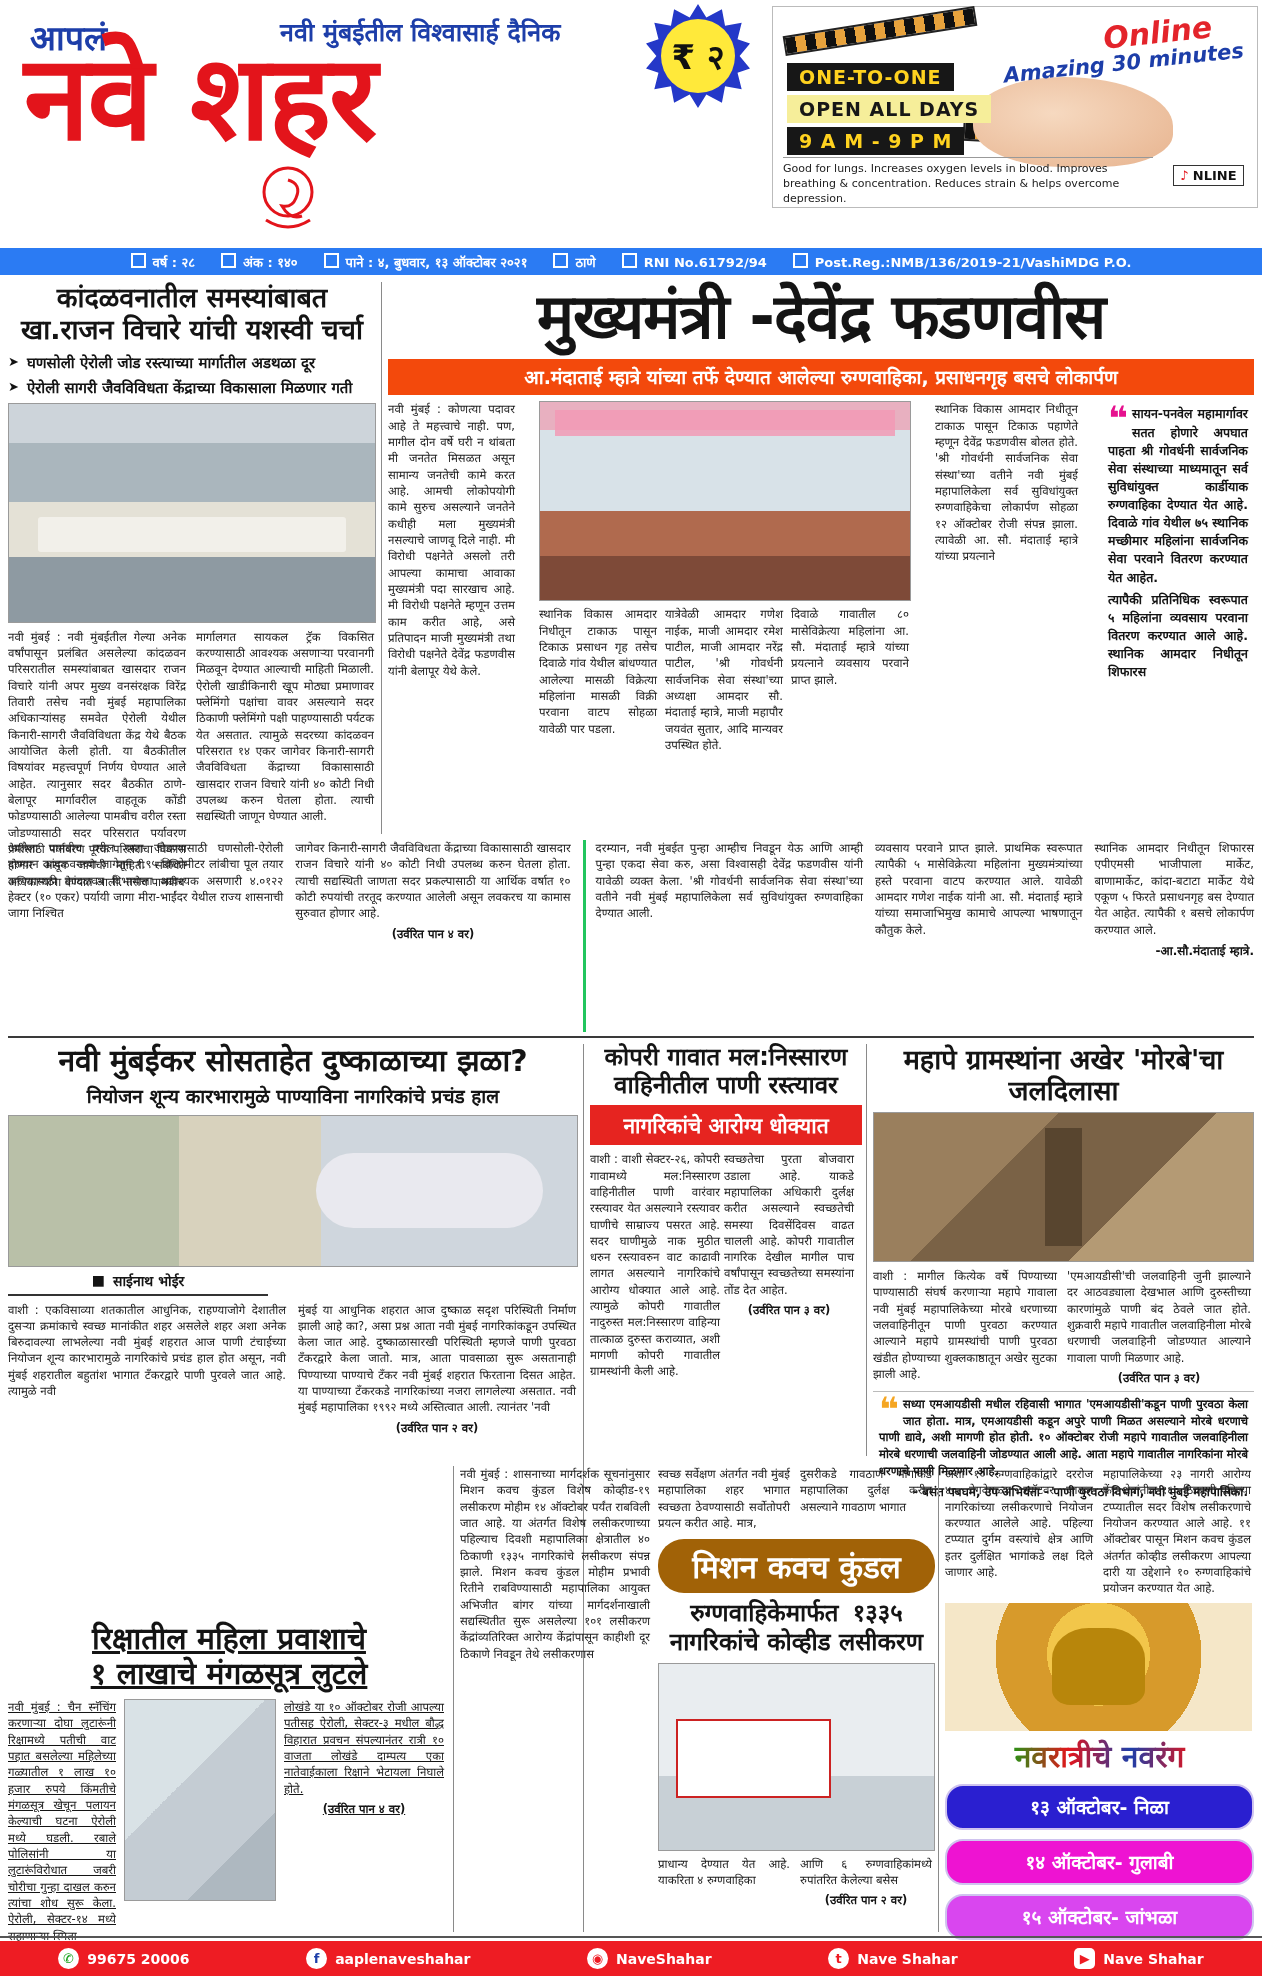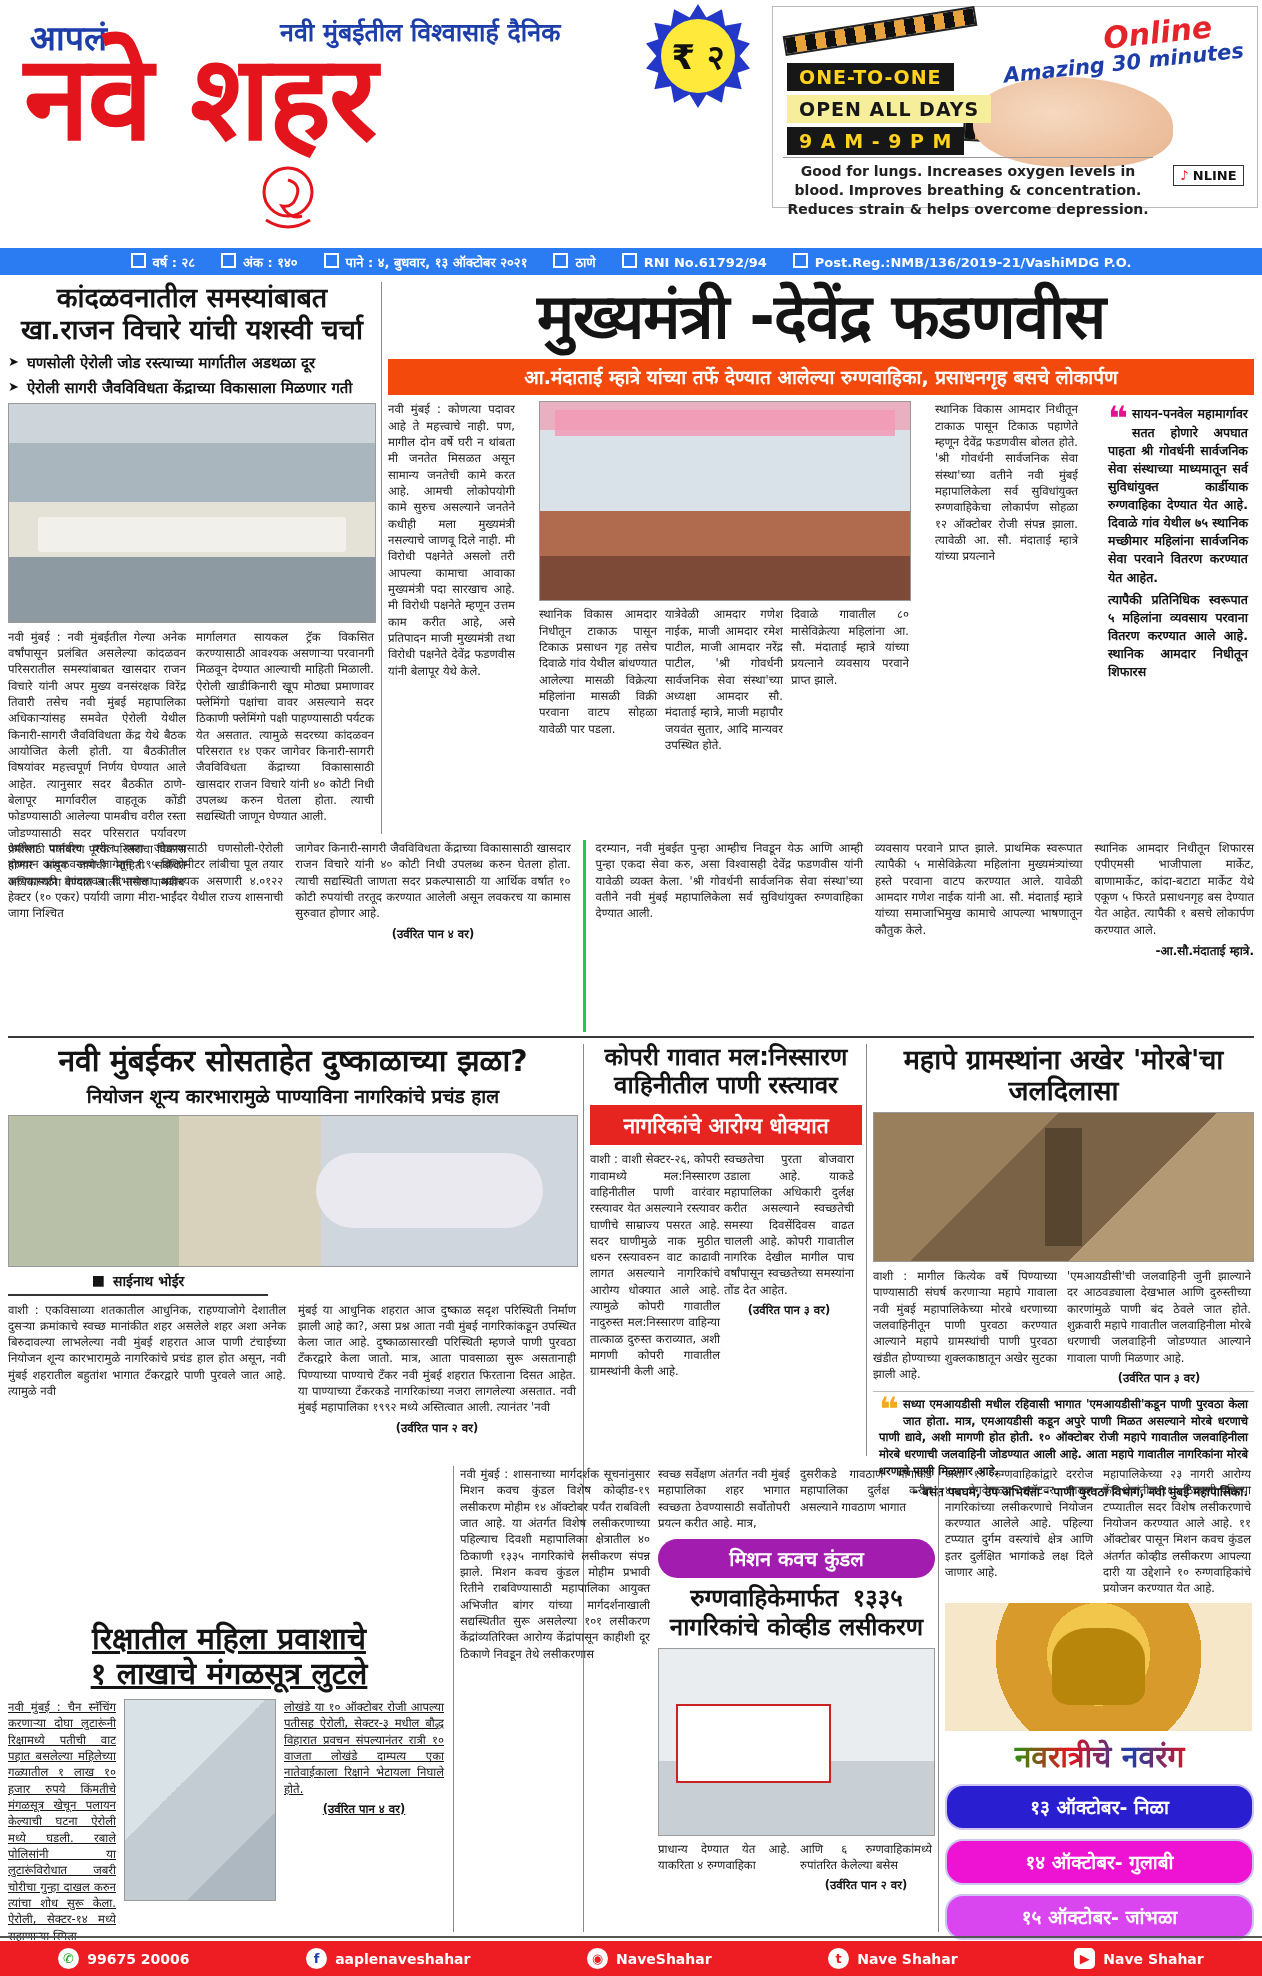--- a/index.html
+++ b/index.html
@@ -17,21 +17,21 @@
   .price-star{width:104px;height:104px;background:#2438c8;
     clip-path:polygon(50% 0%,58% 13%,73% 5%,76% 21%,92% 18%,88% 34%,100% 38%,90% 50%,100% 62%,88% 66%,92% 82%,76% 79%,73% 95%,58% 87%,50% 100%,42% 87%,27% 95%,24% 79%,8% 82%,12% 66%,0% 62%,10% 50%,0% 38%,12% 34%,8% 18%,24% 21%,27% 5%,42% 13%);
     display:flex;align-items:center;justify-content:center;}
   .price-circle{width:74px;height:74px;border-radius:50%;background:#ffe93a;display:flex;align-items:center;justify-content:center;
     font-size:34px;font-weight:900;color:#111;}
   .ad-box{border:1px solid #bbb;background:#fff;}
   .ad-badge{display:inline-block;background:#171717;color:#ffd21f;font-weight:900;font-size:19px;padding:3px 12px;letter-spacing:1px;}
   .ad-badge.inv{background:#f6ee9a;color:#171717;}
   .script-red{color:#e3242b;font-style:italic;font-weight:bold;font-size:30px;transform:rotate(-6deg);}
   .script-blue{color:#1d3ea9;font-style:italic;font-weight:bold;font-size:21px;transform:rotate(-6deg);}
-  .ad-benefits{font-size:14px;font-weight:bold;color:#222;text-align:center;line-height:1.35;}
+  .ad-benefits{font-size:11px;font-weight:normal;color:#222;text-align:left;line-height:1.35;}
   .harm{position:absolute;height:16px;border:2px solid #222;
         background:repeating-linear-gradient(90deg,#111 0 10px,#e8a33d 10px 20px);}
   .hand{position:absolute;width:200px;height:90px;border-radius:50% 60% 40% 50%;
         background:radial-gradient(ellipse at 40% 40%,#f6d9c0,#e7b38e);}
   .ad-logo{font-weight:900;font-size:13px;color:#111;border:1px solid #333;padding:2px 6px;background:#fff;}
   .ad-logo .note{color:#e3141b;}
   
   .dateline{background:#2b7bf3;color:#fff;display:flex;align-items:center;justify-content:center;gap:26px;
             font-size:13px;font-weight:bold;}
   .dl-box{width:11px;height:11px;border:2px solid #fff;display:inline-block;margin-right:7px;vertical-align:-1px;}
@@ -65,21 +65,21 @@
   .ph-ambulance:before{content:"";position:absolute;left:6%;top:30%;width:55%;height:40%;background:#fff;border:2px solid #c22;}
   .ph-durga{background:radial-gradient(circle at 50% 40%,#f2c64a 0 30%,#d79a2b 30% 60%,#f5e7c8 60% 100%);}
   .ph-durga:before{content:"";position:absolute;left:35%;top:20%;width:30%;height:60%;background:#b8860b;border-radius:40% 40% 20% 20%;}
   
   .nav-title{font-size:30px;font-weight:900;text-align:center;
      background:linear-gradient(90deg,#1d3ea9,#15a015,#e3141b,#1d3ea9,#e3141b,#15a015);
      -webkit-background-clip:text;background-clip:text;color:transparent;}
   .day-pill{border-radius:18px;color:#fff;font-size:19px;font-weight:bold;text-align:center;
             padding:8px 4px;border:2px solid #cfc3ef;}
   .pill-blue{background:#2a1fd0;} .pill-pink{background:#ee13d2;} .pill-purple{background:#d946ef;}
-  .mission-pill{background:#a21caf;color:#fff;font-size:20px;font-weight:900;text-align:center;
+  .mission-pill{background:#a16207;color:#fff;font-size:31px;font-weight:900;text-align:center;
                 border-radius:26px;padding:6px 4px;}
   
   .footer-bar{background:#ee1c23;display:flex;align-items:center;justify-content:space-around;color:#fff;
               font-size:14px;font-weight:bold;}
   .f-item{display:flex;align-items:center;gap:8px;}
   .f-icon{width:21px;height:21px;border-radius:50%;background:#fff;color:#ee1c23;display:flex;
           align-items:center;justify-content:center;font-size:13px;font-weight:900;}
   .f-icon.wa{color:#18a31c;} .f-icon.fb{color:#1d3ea9;border-radius:50%;} .f-icon.yt{border-radius:5px;}
 </style>
 </head>

